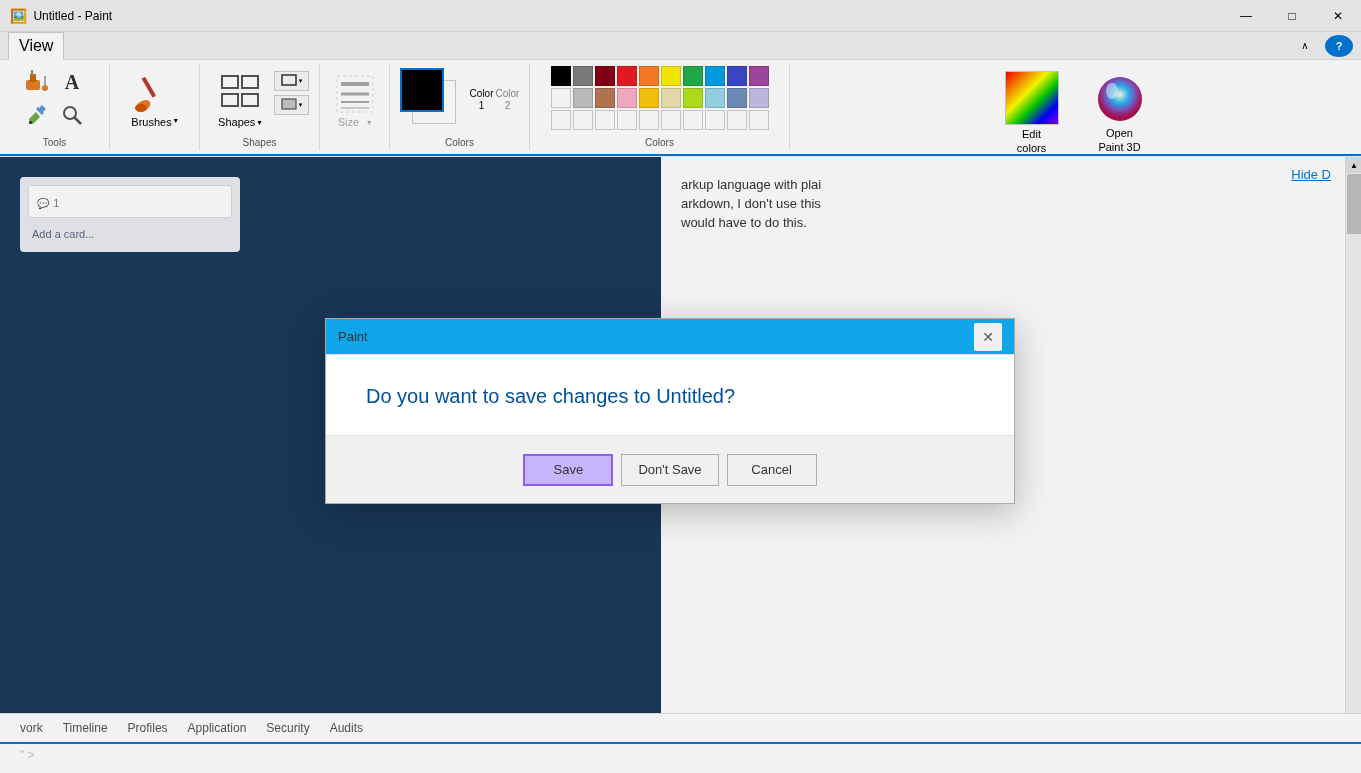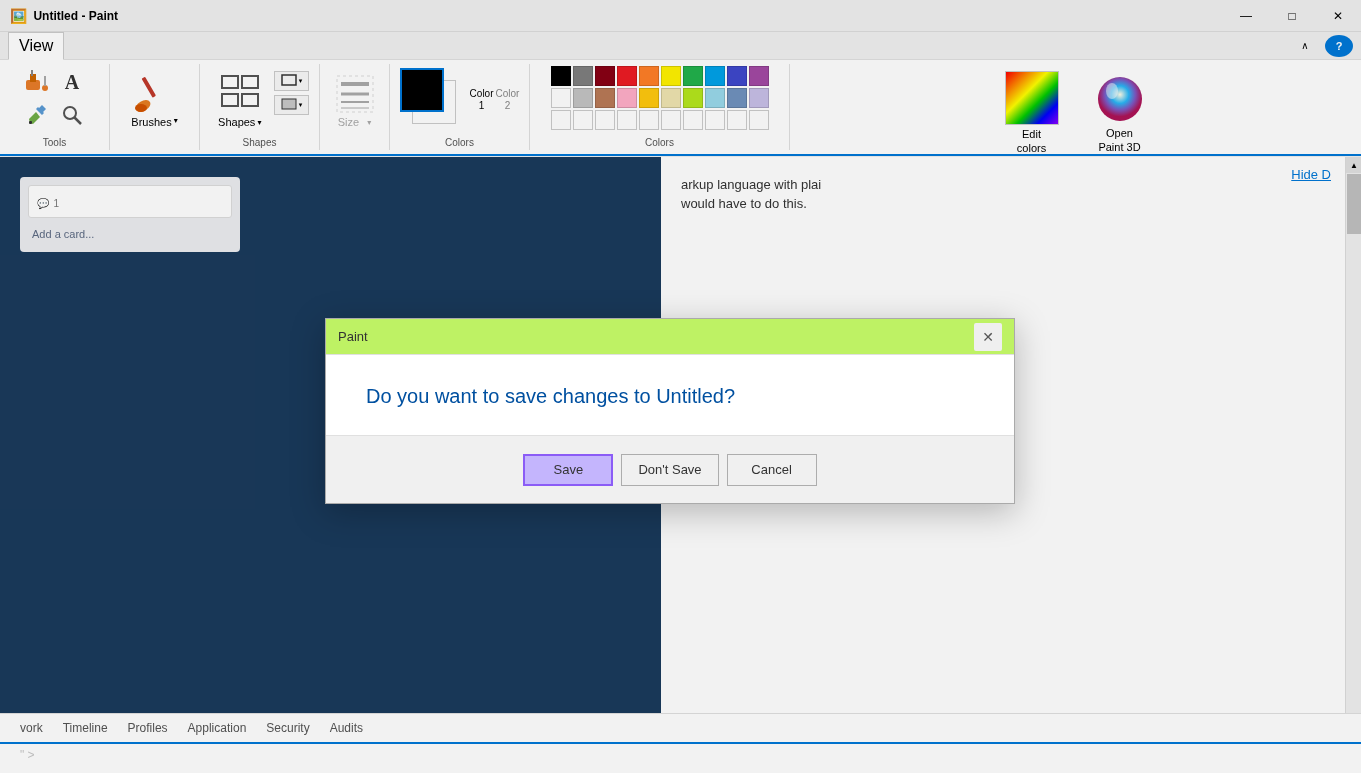--- a/index.html
+++ b/index.html
@@ -23,21 +23,20 @@
       border-bottom: 1px solid #ddd;
     }
     .title-bar-left {
       display: flex;
       align-items: center;
       gap: 6px;
     }
     .title-bar-text {
       font-size: 12px;
       color: #000;
-      font-weight: bold;
     }
     .title-bar-controls {
       display: flex;
       align-items: center;
     }
     .title-bar-btn {
       width: 46px;
       height: 32px;
       display: flex;
       align-items: center;
@@ -335,21 +334,21 @@
       position: absolute;
       top: 318px;
       left: 325px;
       width: 690px;
       background: #fff;
       border: 1px solid #aaa;
       box-shadow: 0 8px 32px rgba(0,0,0,0.25);
     }
     .modal-titlebar {
       height: 36px;
-      background: #bef264;
+      background: #0ea5e9;
       border-bottom: 1px solid #e0e0e0;
       display: flex;
       align-items: center;
       justify-content: space-between;
       padding: 0 12px;
     }
     .modal-title-text {
       font-size: 13px;
       color: #333;
     }
@@ -665,20 +664,21 @@
       </div>
       <div class="trello-add-card">Add a card...</div>
     </div>
   </div>
 
   <div class="content-text-area">
     <span class="hide-d-btn">
       <span>Hide D</span>
     </span>
     <p style="margin-bottom:4px;">arkup language with plai</p>
+    <p style="margin-bottom:4px;">arkdown, I don't use this</p>
     <p>would have to do this.</p>
   </div>
 
   <div class="scroll-track">
     <div class="scroll-up-btn">▲</div>
     <div class="scroll-thumb"></div>
   </div>
 
   <div class="bottom-tabs">
     <div class="bottom-tab-row">

